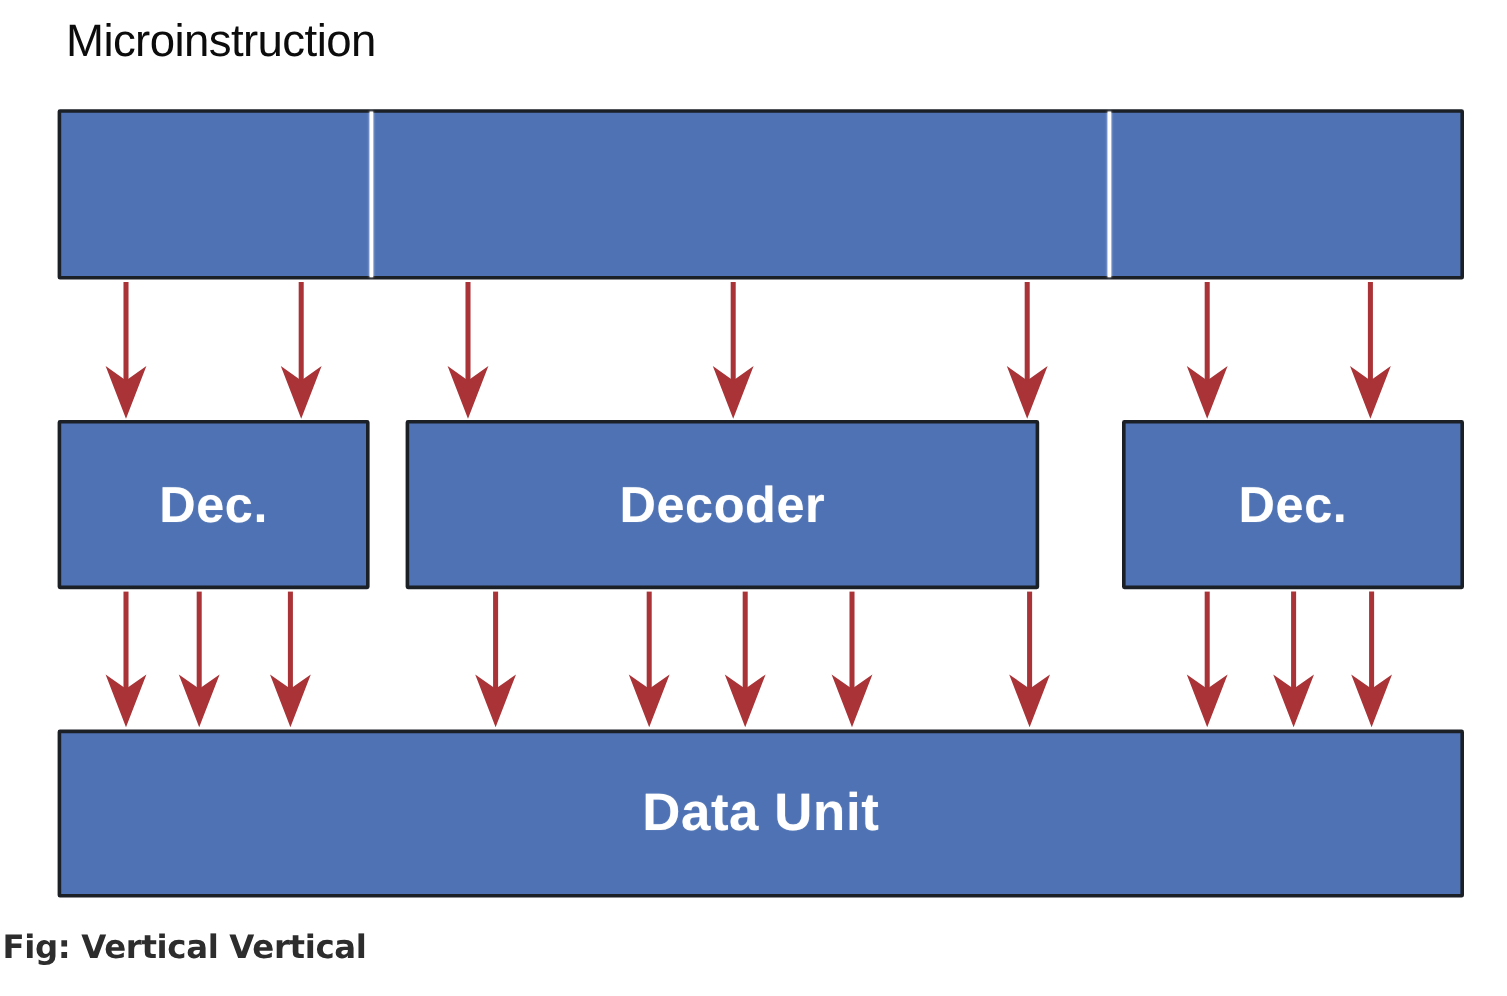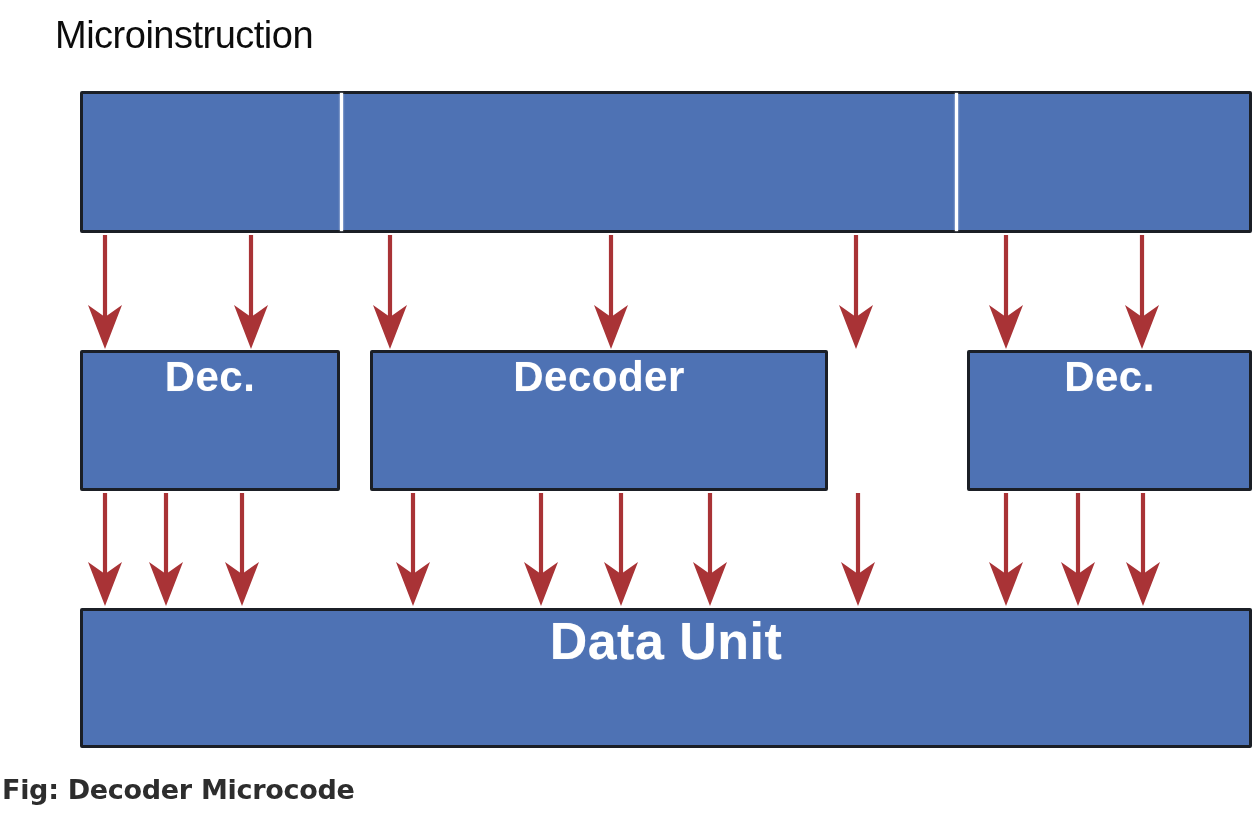--- a/index.html
+++ b/index.html
@@ -26,54 +26,53 @@
     color: #0c0c0c;
     white-space: nowrap;
   }
   .blue-box {
     position: absolute;
     background: #4e72b4;
     border: 3px solid #1b1f26;
     border-radius: 2px;
     box-sizing: border-box;
     display: flex;
-    align-items: flex-start;
+    align-items: center;
     justify-content: center;
-    margin-left: 32px;
   }
   .reg-bar {
     left: 48px;
     top: 91px;
     width: 1172px;
     height: 142px;
   }
   .field-divider {
     position: absolute;
     top: -1px;
     bottom: -1px;
     width: 3px;
     background: #ffffff;
     box-shadow: 0 0 2px rgba(255,255,255,0.95);
   }
   .divider-1 { left: 257px; }
   .divider-2 { left: 872px; }
   .dec-left  { left: 48px;  top: 350px; width: 260px; height: 141px; }
-  .dec-mid   { left: 338px; top: 350px; width: 458px; height: 141px; }
+  .dec-mid   { left: 338px; top: 350px; width: 528px; height: 141px; }
   .dec-right { left: 935px; top: 350px; width: 285px; height: 141px; }
   .data-unit { left: 48px;  top: 608px; width: 1172px; height: 140px; }
   .box-label {
     font-family: "Liberation Sans", "DejaVu Sans", sans-serif;
     font-weight: 700;
     color: #ffffff;
     font-size: 42px;
     letter-spacing: 0.5px;
     text-shadow: 0 0 1px rgba(255,255,255,0.4);
     white-space: nowrap;
   }
-  .data-unit .box-label { font-size: 52px; }
+  .data-unit .box-label { font-size: 44px; }
   .arrow-layer {
     position: absolute;
     left: 0;
     top: 0;
     width: 1256px;
     height: 830px;
     pointer-events: none;
   }
   .figure-caption {
     position: absolute;
@@ -147,15 +146,15 @@
   </div>
 
   <div class="blue-box dec-right">
     <span class="box-label">Dec.</span>
   </div>
 
   <div class="blue-box data-unit">
     <span class="box-label">Data Unit</span>
   </div>
 
-  <div class="figure-caption">Fig: Decoder Microcode</div>
+  <div class="figure-caption">Fig: Vertical Vertical</div>
 
 </div>
 
 </body></html>

